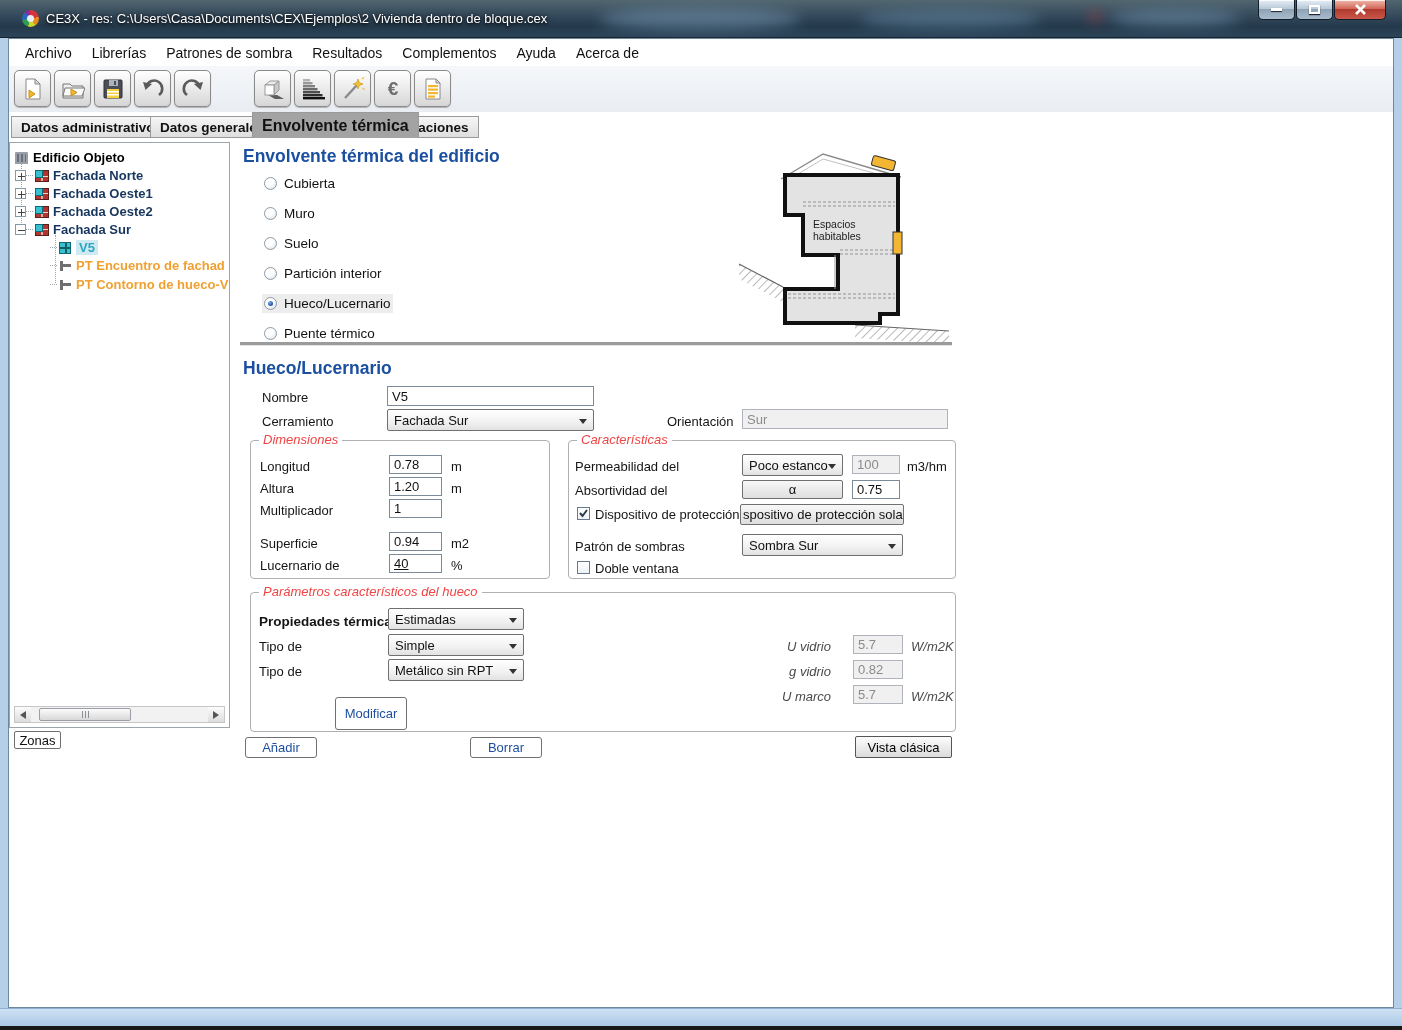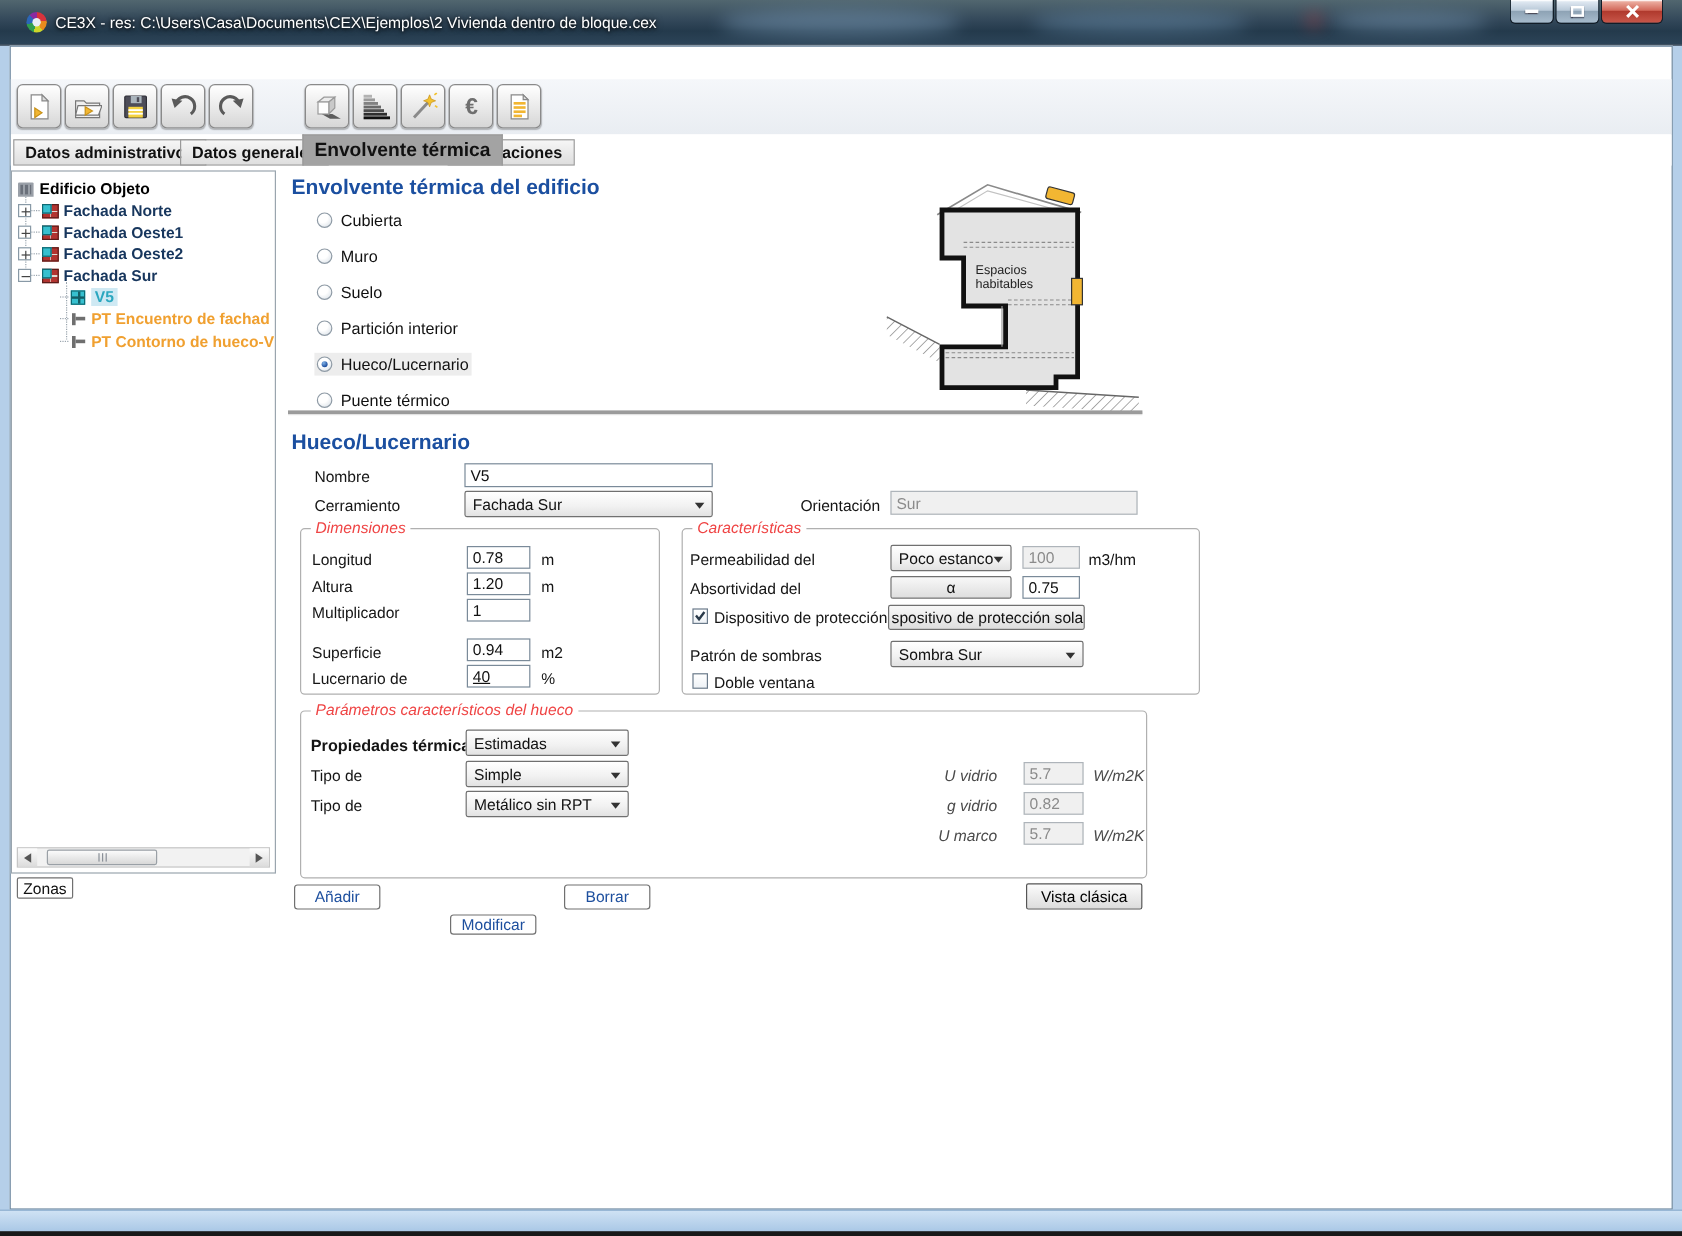--- a/index.html
+++ b/index.html
@@ -121,20 +121,29 @@
       <svg width="13" height="12">
           <path d="M2,1 L11,10 M11,1 L2,10" stroke="#fff" stroke-width="2.6"></path>
         </svg>
     </div>
   </div>
 
   <div class="abs client"></div>
   <div class="abs bottom-strip"></div>
   <div class="abs screen-edge"></div>
 
+  <div class="abs menubar">
+    <span class="menu-item">Archivo</span>
+    <span class="menu-item">Librerías</span>
+    <span class="menu-item">Patrones de sombra</span>
+    <span class="menu-item">Resultados</span>
+    <span class="menu-item">Complementos</span>
+    <span class="menu-item">Ayuda</span>
+    <span class="menu-item">Acerca de</span>
+  </div>
 
   <div class="abs toolbar">
     <div class="tbtn" style="left:5px;">
       <svg width="24" height="24">
         <path d="M5,2 h9 l5,5 v15 h-14 z" fill="#fff" stroke="#888"></path>
           <path d="M14,2 l5,5 h-5 z" fill="#ddd" stroke="#888"></path>
         <polygon points="8,13 14,17 8,21" fill="#f2b632" stroke="#c8921a"></polygon>
       </svg>
     </div>
     <div class="tbtn" style="left:45px;">
@@ -371,21 +380,21 @@
     <div class="abs lbl" style="left:9px;top:62px;">Multiplicador</div>
     <input class="in" style="left: 138px; top: 58px; width: 53px; height: 19px;" value="1">
     <div class="abs lbl" style="left:9px;top:95px;">Superficie</div>
     <input class="in" style="left: 138px; top: 91px; width: 53px; height: 19px;" value="0.94">
     <div class="unit" style="left:200px;top:95px;">m2</div>
     <div class="abs lbl" style="left:9px;top:117px;">Lucernario de</div>
     <input class="in" style="left: 138px; top: 113px; width: 53px; height: 19px; text-decoration: underline;" value="40">
     <div class="unit" style="left:200px;top:117px;">%</div>
   </div>
 
-  <div class="fset" style="left:568px;top:440px;width:432px;height:139px;">
+  <div class="fset" style="left:568px;top:440px;width:388px;height:139px;">
     <span class="legend">Características</span>
     <div class="abs lbl" style="left:6px;top:18px;">Permeabilidad del</div>
     <div class="combo" style="left:173px;top:13px;width:101px;">
       <span>Poco estanco</span>
         <span class="arr"></span>
     </div>
     <input class="in dis" style="left: 283px; top: 14px; width: 48px; height: 19px;" value="100">
     <div class="unit" style="left:338px;top:18px;">m3/hm</div>
     <div class="abs lbl" style="left:6px;top:42px;">Absortividad del</div>
     <div class="mini-btn" style="left:173px;top:39px;width:101px;height:19px;">α</div>
@@ -427,17 +436,17 @@
     <input class="in dis" style="left: 602px; top: 42px; width: 50px; height: 19px;" value="5.7">
     <div class="unit it" style="left:660px;top:46px;">W/m2K</div>
     <div class="abs lbl it" style="left:490px;top:71px;width:90px;text-align:right;">g vidrio</div>
     <input class="in dis" style="left: 602px; top: 67px; width: 50px; height: 19px;" value="0.82">
     <div class="abs lbl it" style="left:490px;top:96px;width:90px;text-align:right;">U marco</div>
     <input class="in dis" style="left: 602px; top: 92px; width: 50px; height: 19px;" value="5.7">
     <div class="unit it" style="left:660px;top:96px;">W/m2K</div>
   </div>
 
   <div class="btn-blue" style="left:245px;top:737px;width:72px;height:21px;">Añadir</div>
-  <div class="btn-blue" style="left:335px;top:762px;width:72px;height:17px;margin-left:40px;">Modificar</div>
+  <div class="btn-blue" style="left:335px;top:697px;width:72px;height:33px;">Modificar</div>
   <div class="btn-blue" style="left:470px;top:737px;width:72px;height:21px;">Borrar</div>
   <div class="btn-gray" style="left:855px;top:736px;width:97px;height:22px;">Vista clásica</div>
 
 </div>
 
 </body></html>

